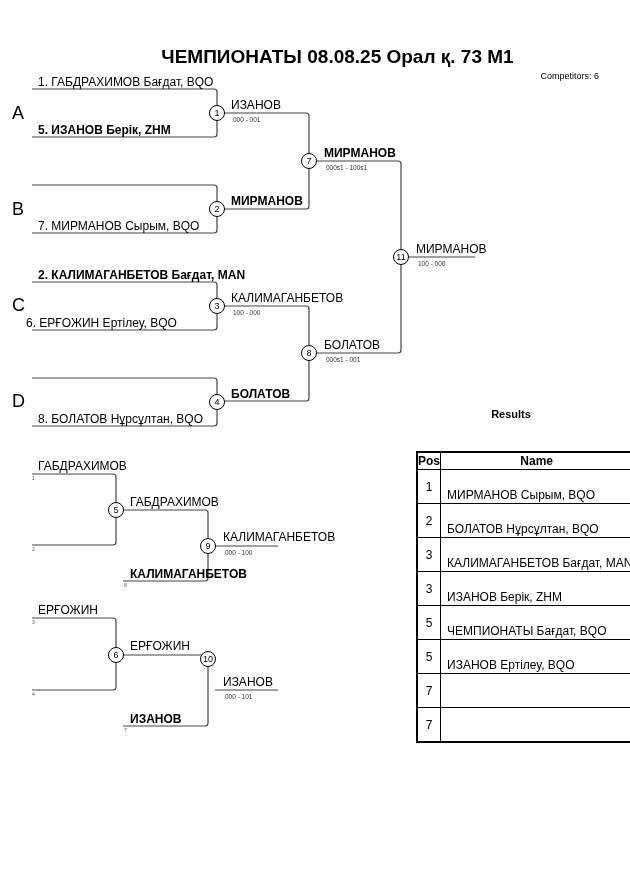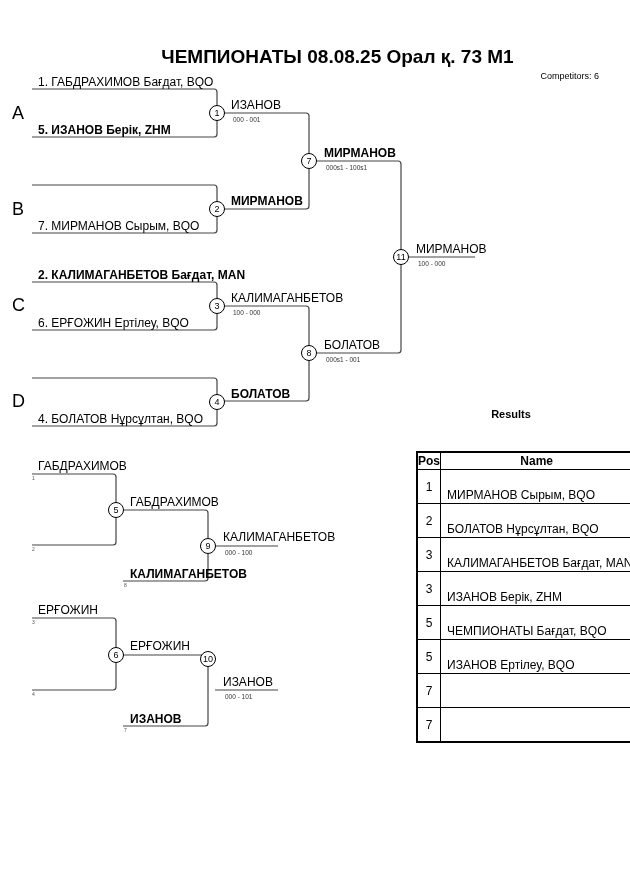--- a/index.html
+++ b/index.html
@@ -53,22 +53,22 @@
 
 <div class="t pool" style="left:12px;top:103px">A</div>
 <div class="t pool" style="left:12px;top:199px">B</div>
 <div class="t pool" style="left:12px;top:295px">C</div>
 <div class="t pool" style="left:12px;top:391px">D</div>
 
 <div class="t" style="left:38px;top:77px">1. ГАБДРАХИМОВ Бағдат, BQO</div>
 <div class="t b" style="left:38px;top:125px">5. ИЗАНОВ Берік, ZHM</div>
 <div class="t" style="left:38px;top:221px">7. МИРМАНОВ Сырым, BQO</div>
 <div class="t b" style="left:38px;top:270px">2. КАЛИМАГАНБЕТОВ Бағдат, MAN</div>
-<div class="t" style="left:38px;top:318px">6. ЕРҒОЖИН Ертілеу, BQO</div>
-<div class="t" style="left:38px;top:414px">4. БОЛАТОВ Нұрсұлтан, BQO</div>
+<div class="t" style="left:26px;top:318px">6. ЕРҒОЖИН Ертілеу, BQO</div>
+<div class="t" style="left:38px;top:414px">8. БОЛАТОВ Нұрсұлтан, BQO</div>
 
 <div class="circ" style="left:209px;top:105px">1</div>
 <div class="circ" style="left:209px;top:201px">2</div>
 <div class="circ" style="left:209px;top:298px">3</div>
 <div class="circ" style="left:209px;top:394px">4</div>
 <div class="circ" style="left:301px;top:153px">7</div>
 <div class="circ" style="left:301px;top:345px">8</div>
 <div class="circ" style="left:393px;top:249px">11</div>
 
 <div class="t" style="left:231px;top:100px">ИЗАНОВ</div>

